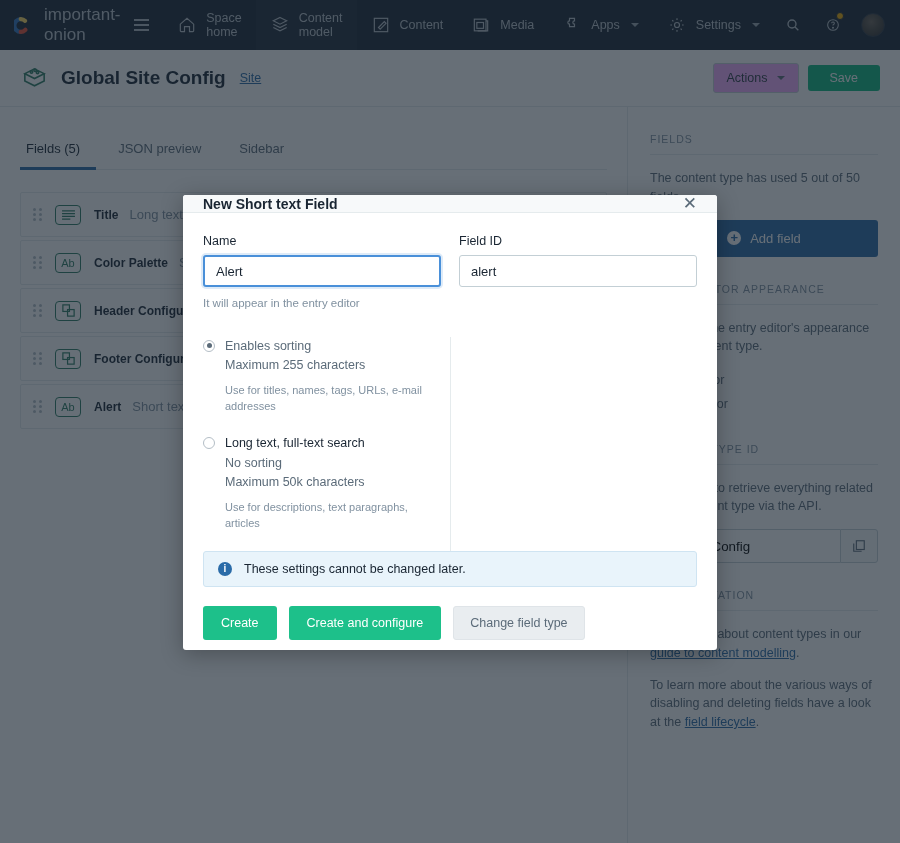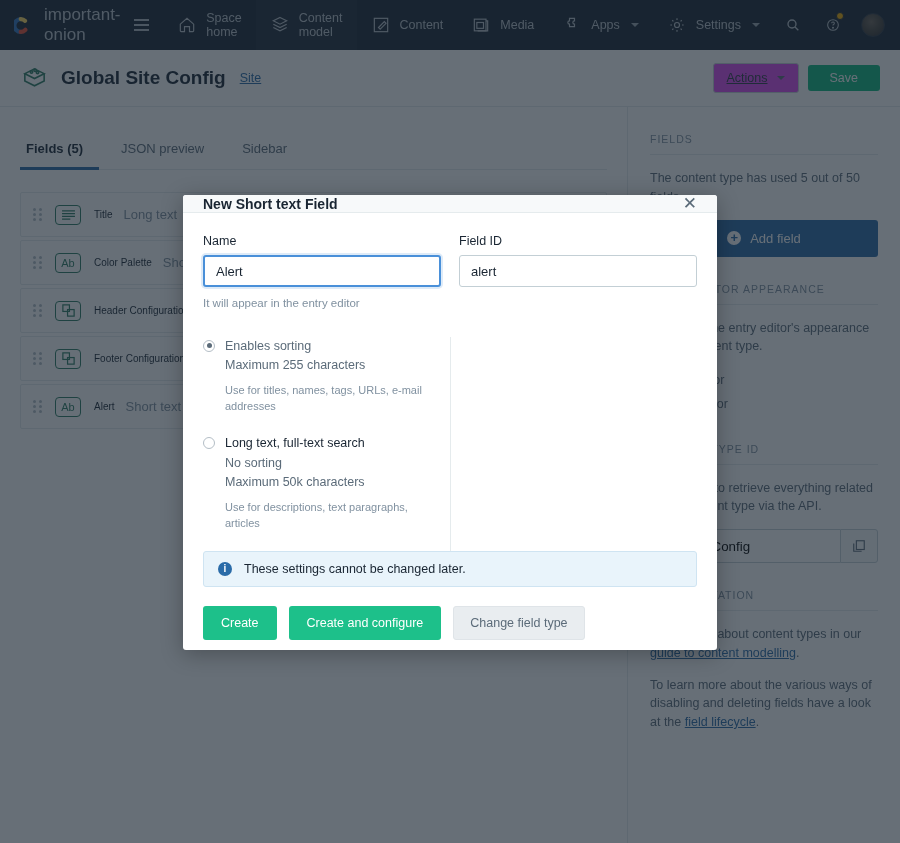--- a/index.html
+++ b/index.html
@@ -57,47 +57,47 @@
     position:absolute; top:50px; left:0; width:900px; height:57px;
     background:#fff; display:flex; align-items:center; padding:0 20px;
     border-bottom:1px solid #e5ebed;
   }
   .ct-icon { width:29px; height:29px; margin-right:12px; }
   .page-title { font-size:19px; font-weight:bold; color:#192532; }
   .edit-link { margin-left:14px; font-size:12.5px; color:#2a6ba8; text-decoration:underline; cursor:pointer; }
   .header-actions { margin-left:auto; display:flex; gap:9px; align-items:center; }
   .btn-actions {
     height:30px; padding:0 13px; border:1px solid #c3cfd5; border-radius:3px;
-    background:#d946ef; color:#2e3c47; font-size:12.5px; display:flex; align-items:center; gap:7px; cursor:pointer;text-decoration:underline;
+    background:#f0abfc; color:#2e3c47; font-size:12.5px; display:flex; align-items:center; gap:7px; cursor:pointer;
   }
   .btn-save {
     height:26px; padding:0 22px; border:none; border-radius:3px;
     background:#0eb87f; color:#fff; font-size:12.5px; display:flex; align-items:center; cursor:pointer;
   }
 
   
   .body-wrap { position:absolute; top:107px; left:0; width:900px; height:736px; background:#fff; display:flex; }
   .main-col { width:628px; height:100%; border-right:1px solid #e5ebed; padding:0 20px; }
   .tabs { display:flex; gap:6px; padding-top:28px; border-bottom:1px solid #e5ebed; }
   .tab { padding:6px 16px 11px 16px; font-size:13px; color:#5b6b79; cursor:pointer; border-bottom:3px solid transparent; margin-bottom:-1px; }
   .tab:first-child { padding-left:6px; }
-  .tab.active { color:#192532; font-weight:bold; border-bottom-color:#2a6ba8; }
+  .tab.active { color:#192532; font-weight:normal; border-bottom-color:#2a6ba8; }
 
   .field-list { padding-top:22px; }
   .field-row {
     height:45px; border:1px solid #e5ebed; border-radius:2px; margin-bottom:3px;
     display:flex; align-items:center; padding:0 12px; background:#fff;
   }
   .drag-handle { width:14px; margin-right:8px; display:grid; grid-template-columns:3px 3px; gap:2px 3px; cursor:grab; }
   .drag-handle i { width:3px; height:3px; background:#b4bec6; border-radius:50%; display:block; }
   .type-badge {
     width:26px; height:20px; border:1px solid #2e7d63; border-radius:4px; color:#2e7d63;
     display:flex; align-items:center; justify-content:center; font-size:11px; margin-right:13px; flex:0 0 26px;
   }
-  .field-name { font-size:10px; font-weight:normal; color:#192532; margin-right:11px; white-space:nowrap; }
+  .field-name { font-size:12px; font-weight:bold; color:#192532; margin-right:11px; white-space:nowrap; }
   .field-type { font-size:13px; color:#8091a0; white-space:nowrap; }
 
   
   .side-col { width:272px; height:100%; padding:26px 22px; background:#fff; }
   .side-head {
     font-size:10.5px; letter-spacing:1px; color:#8091a0; padding-bottom:9px;
     border-bottom:1px solid #e5ebed; margin-bottom:14px;
   }
   .side-head.sp { margin-top:26px; }
   .side-text { font-size:12.5px; color:#5b6b79; line-height:1.5; margin-bottom:13px; }

